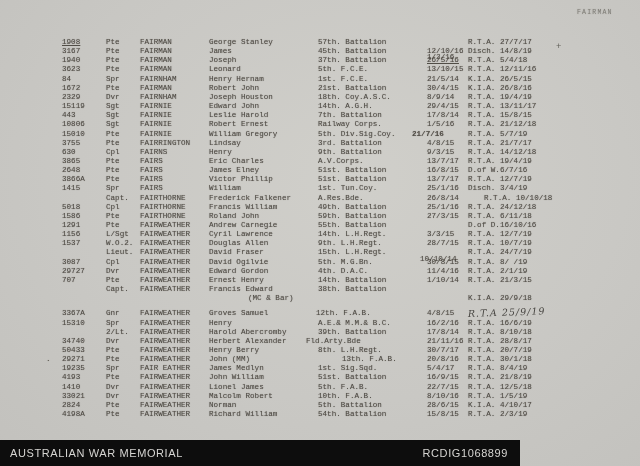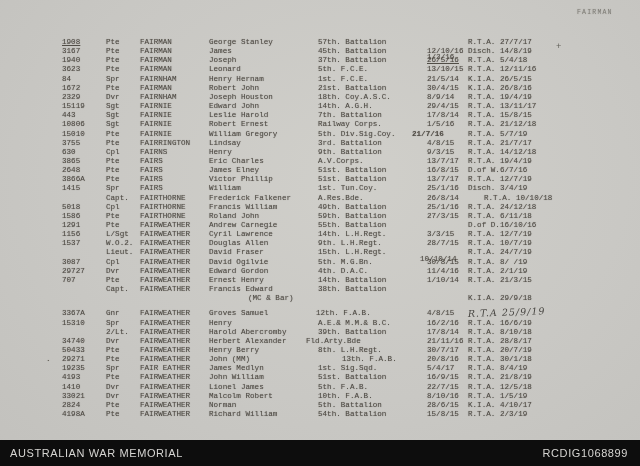--- a/index.html
+++ b/index.html
@@ -30,21 +30,21 @@
   }
   .cell.dim{opacity:.88;}
   .cell.hand{
     font-family:"DejaVu Serif",serif;
     font-style:italic;font-size:9.5px;color:#35332f;
     transform:rotate(-2deg);transform-origin:left bottom;
     text-shadow:none;letter-spacing:1px;
   }
   
   #footer{
-    position:absolute;left:0;bottom:0;width:640px;height:26px;
+    position:absolute;left:0;bottom:0;width:520px;height:26px;
     background:#0d0d0d;
     display:flex;align-items:center;justify-content:space-between;
     box-sizing:border-box;padding:0 12px 0 10px;
     font-family:"Liberation Sans","DejaVu Sans",sans-serif;
   }
   #footer .ftxt{
     color:#d6d5d2;font-size:11px;letter-spacing:.6px;
   }
 </style>
 </head>

